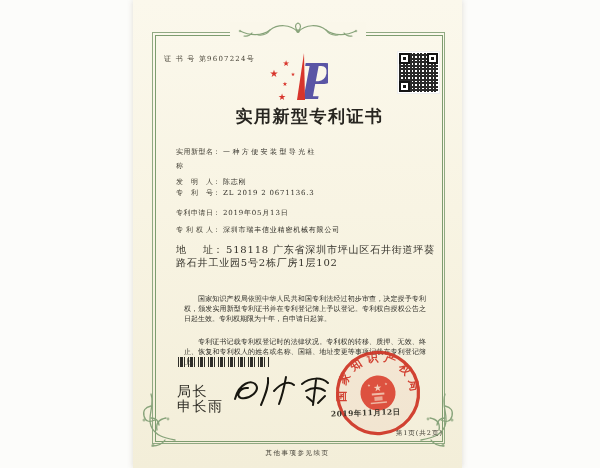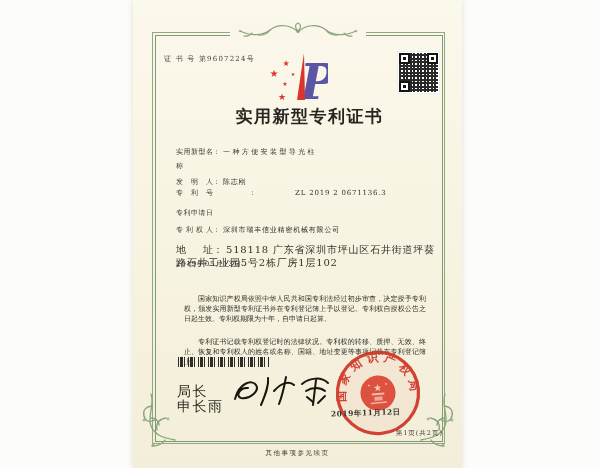--- a/index.html
+++ b/index.html
@@ -30,21 +30,21 @@
     font-size:17px;font-weight:bold;letter-spacing:1.5px;color:#272520;padding-left:12px;}
   .frow{position:absolute;left:43px;right:24px;display:flex;align-items:flex-start;
     font-size:7px;color:#33312a;line-height:14px;}
   .frow-inline{position:absolute;left:43px;right:24px;display:block;
     font-size:10px;color:#33312a;line-height:13px;}
   .f-label{display:inline-block;width:37px;text-align:justify;text-align-last:justify;
     color:#444136;flex:0 0 37px;}
   .f-colon{display:inline-block;color:#444136;margin-right:3px;}
   .f-value{letter-spacing:.8px;}
   .v-wide{letter-spacing:2.4px;}
-  .r0{top:145px;}.r1{top:167px;margin-top:8px;}.r2{top:186px;gap:36px;}.r3{top:206px;flex-direction:column;}.r4{top:223px;}.r5{top:243px;}
+  .r0{top:145px;}.r1{top:167px;margin-top:8px;}.r2{top:186px;}.r3{top:206px;}.r4{top:223px;}.r5{top:243px;}
   .grant-row{position:absolute;left:43px;right:18px;top:266px;font-size:7px;color:#33312a;}
   .grant-pair2{position:absolute;left:126px;top:0;}
   .g-label{color:#444136;}
   .paras{position:absolute;left:38px;width:268px;top:281px;font-size:7px;line-height:10px;
     color:#2f2e28;text-align:justify;}
   .paras p{margin:13px;text-indent:14px;}
   .barcode{position:absolute;left:45px;top:357px;width:92px;height:10px;
     background:repeating-linear-gradient(90deg,#2e2d28 0 1px,transparent 1px 2px,#2e2d28 2px 5px,transparent 5px 6px,#2e2d28 6px 7px,transparent 7px 10px);}
   .director{position:absolute;left:44px;top:384px;font-size:14px;color:#2f2d26;
     letter-spacing:1.5px;line-height:15px;}

